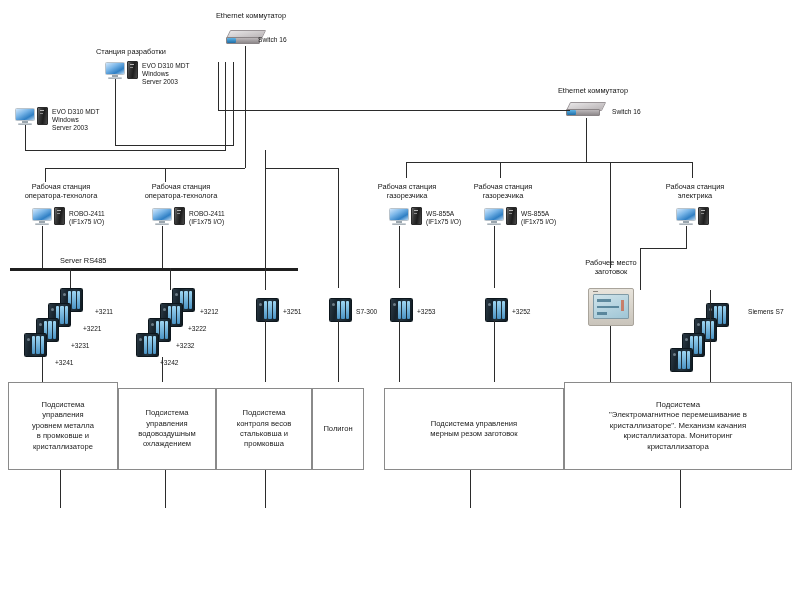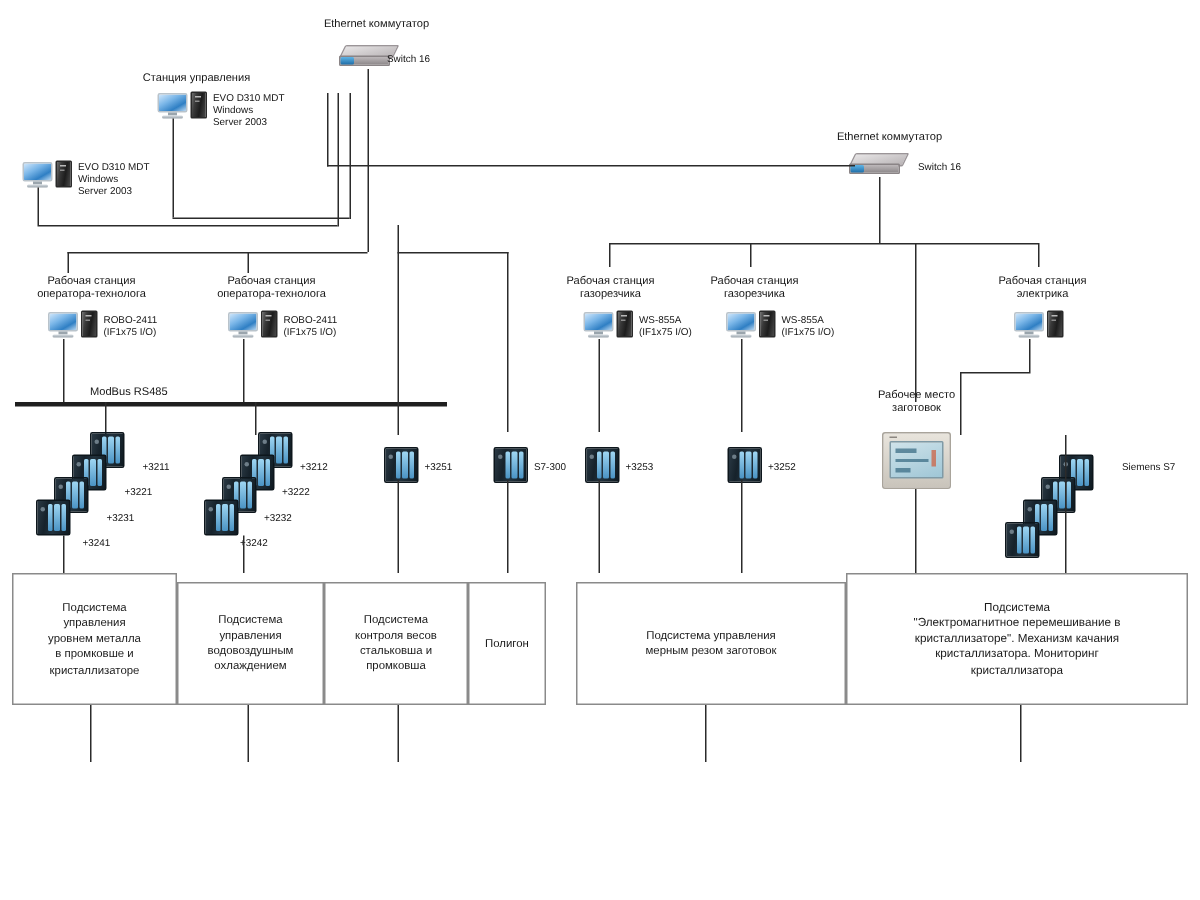--- a/index.html
+++ b/index.html
@@ -75,21 +75,21 @@
 <div id="stage">
 
   <div class="lbl" style="left:186px;top:11px;width:130px;">Ethernet коммутатор</div>
   <div class="sw" style="left:226px;top:30px;">
     <div class="top"></div>
       <div class="front"></div>
       <div class="blue"></div>
   </div>
   <div class="tag" style="left:258px;top:36px;">Switch 16</div>
 
-  <div class="lbl" style="left:66px;top:47px;width:130px;">Станция управления</div>
+  <div class="lbl" style="left:66px;top:47px;width:130px;">Станция разработки</div>
   <div class="mon" style="left:105px;top:62px;">
     <div class="scr"></div>
       <div class="neck"></div>
       <div class="base"></div>
   </div>
   <div class="pc" style="left:127px;top:61px;"></div>
   <div class="tag" style="left:142px;top:62px;">EVO D310  MDT
 Windows
 Server 2003</div>
 
@@ -205,21 +205,21 @@
         <div class="g1"></div>
         <div class="g2"></div>
         <div class="g3"></div>
         <div class="dot"></div>
       </div>
     <div class="led"></div>
   </div>
   <div class="v" style="left:610px;top:326px;height:56px;"></div>
 
   <div class="bus" style="left:10px;top:268px;width:288px;"></div>
-  <div class="tag" style="left:60px;top:257px;font-size:7.4px;">ModBus RS485</div>
+  <div class="tag" style="left:60px;top:257px;font-size:7.4px;">Server RS485</div>
   <div class="v" style="left:70px;top:268px;height:22px;"></div>
   <div class="v" style="left:170px;top:268px;height:22px;"></div>
   <div class="v" style="left:265px;top:268px;height:22px;"></div>
 
   <div>
     <div class="plc" style="left:60px;top:288px;">
         <div class="body"></div>
         <div class="knob"></div>
         <div class="strip s1"></div>
         <div class="strip s2"></div>

